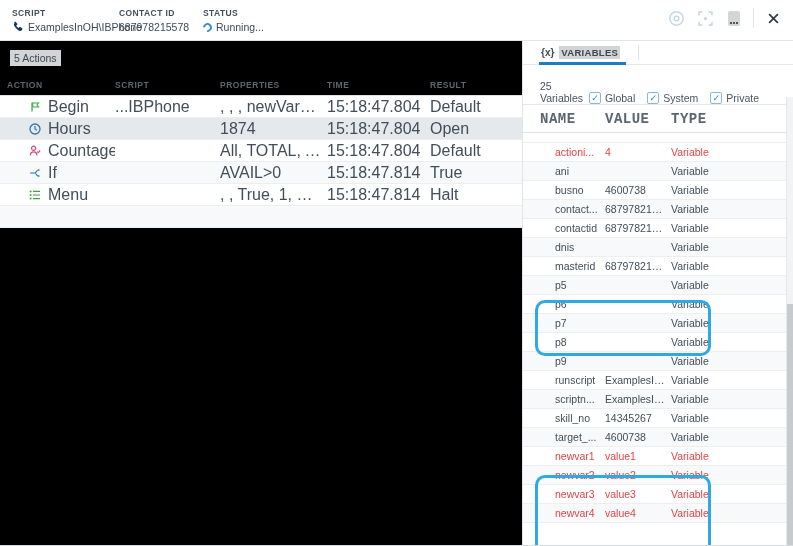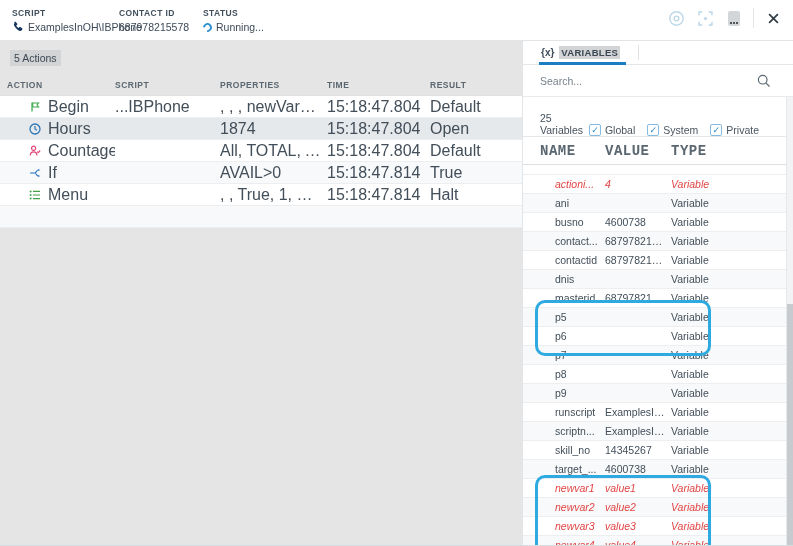--- a/index.html
+++ b/index.html
@@ -21,21 +21,21 @@
              border-left-color:transparent; transform:rotate(-40deg); display:inline-block; }
   .topbar-icons { margin-left:auto; display:flex; align-items:center; gap:9px; padding:8px 10px 0 0; }
   .icon-btn { background:none; border:none; cursor:pointer; display:flex; align-items:center;
               justify-content:center; width:20px; height:20px; padding:0; }
   .dock-glyph { width:12px; height:15px; background:#d2d6d9; border-radius:2px; position:relative; }
   .dock-glyph::after { content:""; position:absolute; left:2px; bottom:2px; width:8px; height:2px;
         background:linear-gradient(90deg,#555 0 2px,transparent 2px 3px,#555 3px 5px,transparent 5px 6px,#555 6px 8px); }
   .tb-sep { width:1px; height:20px; background:#e2e5e7; }
 
   
-  .left-panel { position:absolute; left:0; top:41px; width:522px; bottom:0; background:#e5e5e5; }
+  .left-panel { position:absolute; left:0; top:41px; width:522px; bottom:0; background:#000000; }
   .ltoolbar { height:34px; display:flex; align-items:center; }
   .chip { margin-left:10px; background:#d2d4d5; color:#3c4854; font-size:10.5px; padding:2px 4px; }
   .lsearch { margin-left:36px; width:178px; display:flex; align-items:center;
              border-bottom:1px solid #c9cdd0; padding-bottom:3px; }
   .hl { background:#d2d4d5; font-size:10.5px; color:#3c4854; padding:1px 2px; }
   .lsearch .mag { margin-left:auto; }
 
   .ahead { display:grid; grid-template-columns:108px 105px 107px 103px 1fr; padding-left:7px;
            height:21px; align-items:center; border-bottom:1px solid #dfe2e5; }
   .ahead span { font-size:8.5px; font-weight:bold; letter-spacing:.5px; color:#5b6770; }
@@ -76,21 +76,21 @@
            align-items:center; border-bottom:1px solid #dfe2e5; margin-right:7px; }
   .vhead span { font-size:14px; font-weight:bold; letter-spacing:.5px; color:#5b6770;font-family:Liberation Mono, monospace; }
   .vspacer { height:10px; border-bottom:1px solid #eceeef; margin-right:7px; }
   .vbody { margin-right:7px; }
   .vrow { display:grid; grid-template-columns:65px 66px 1fr; padding-left:17px; height:19px;
           align-items:center; border-bottom:1px solid #eceeef; font-size:10.5px; color:#424e59;
           background:#fff; }
   .vrow:nth-child(even) { background:#f8f9fa; }
   .vrow .vc1 { padding-left:15px; }
   .vc { overflow:hidden; white-space:nowrap; text-overflow:ellipsis; padding-right:4px; }
-  .vrow.red { color:#e14444;font-style:italic; }
+  .vrow.red { color:#e14444; }
 
   
   .hbox { position:absolute; left:12px; width:176px; border:3px solid #2faae1; border-radius:10px;
           pointer-events:none; }
   .hbox1 { top:259px; height:56px; }
   .hbox2 { top:434px; height:118px; }
 
   
   .vscroll { position:absolute; right:0; top:56px; bottom:0; width:7px; background:#f2f3f4;
              border-left:1px solid #e6e8ea; }
@@ -248,29 +248,20 @@
 
   <section class="right-panel">
     <div class="tabs">
       <div class="tab active">
         <span class="tab-x">{x}</span>
         <span class="hl">VARIABLES</span>
       </div>
       <span class="tab-sep"></span>
     </div>
 
-    <div class="vsearch">
-      <span style="font-size:10.5px;color:#76818b;">Search...</span>
-      <span class="mag">
-        <svg width="14" height="14" viewBox="0 0 13 13">
-            <circle cx="5.3" cy="5.3" r="4" fill="none" stroke="#5a666f" stroke-width="1.1"></circle>
-            <path d="M8.4 8.4l3.2 3.2" stroke="#5a666f" stroke-width="1.1"></path>
-          </svg>
-      </span>
-    </div>
 
     <div class="vfilter">
       <span class="vcount">25 Variables</span>
       <span class="cbgroup">
         <span class="cbox">✓</span>
         <span class="cblabel">Global</span>
       </span>
       <span class="cbgroup">
         <span class="cbox">✓</span>
         <span class="cblabel">System</span>

